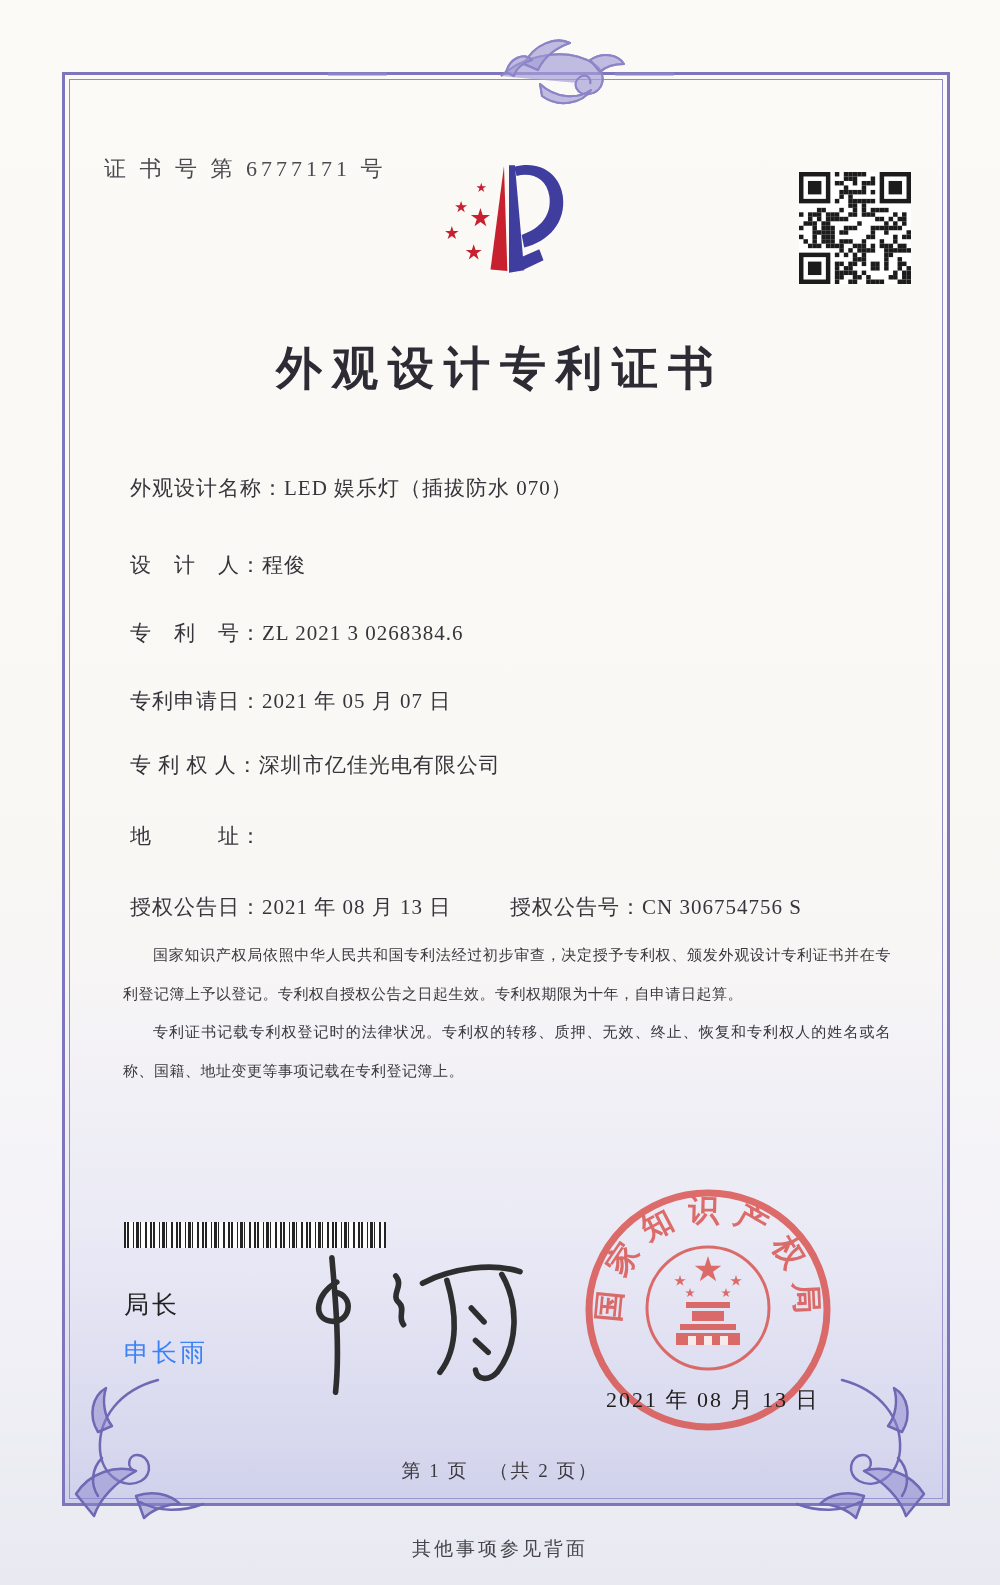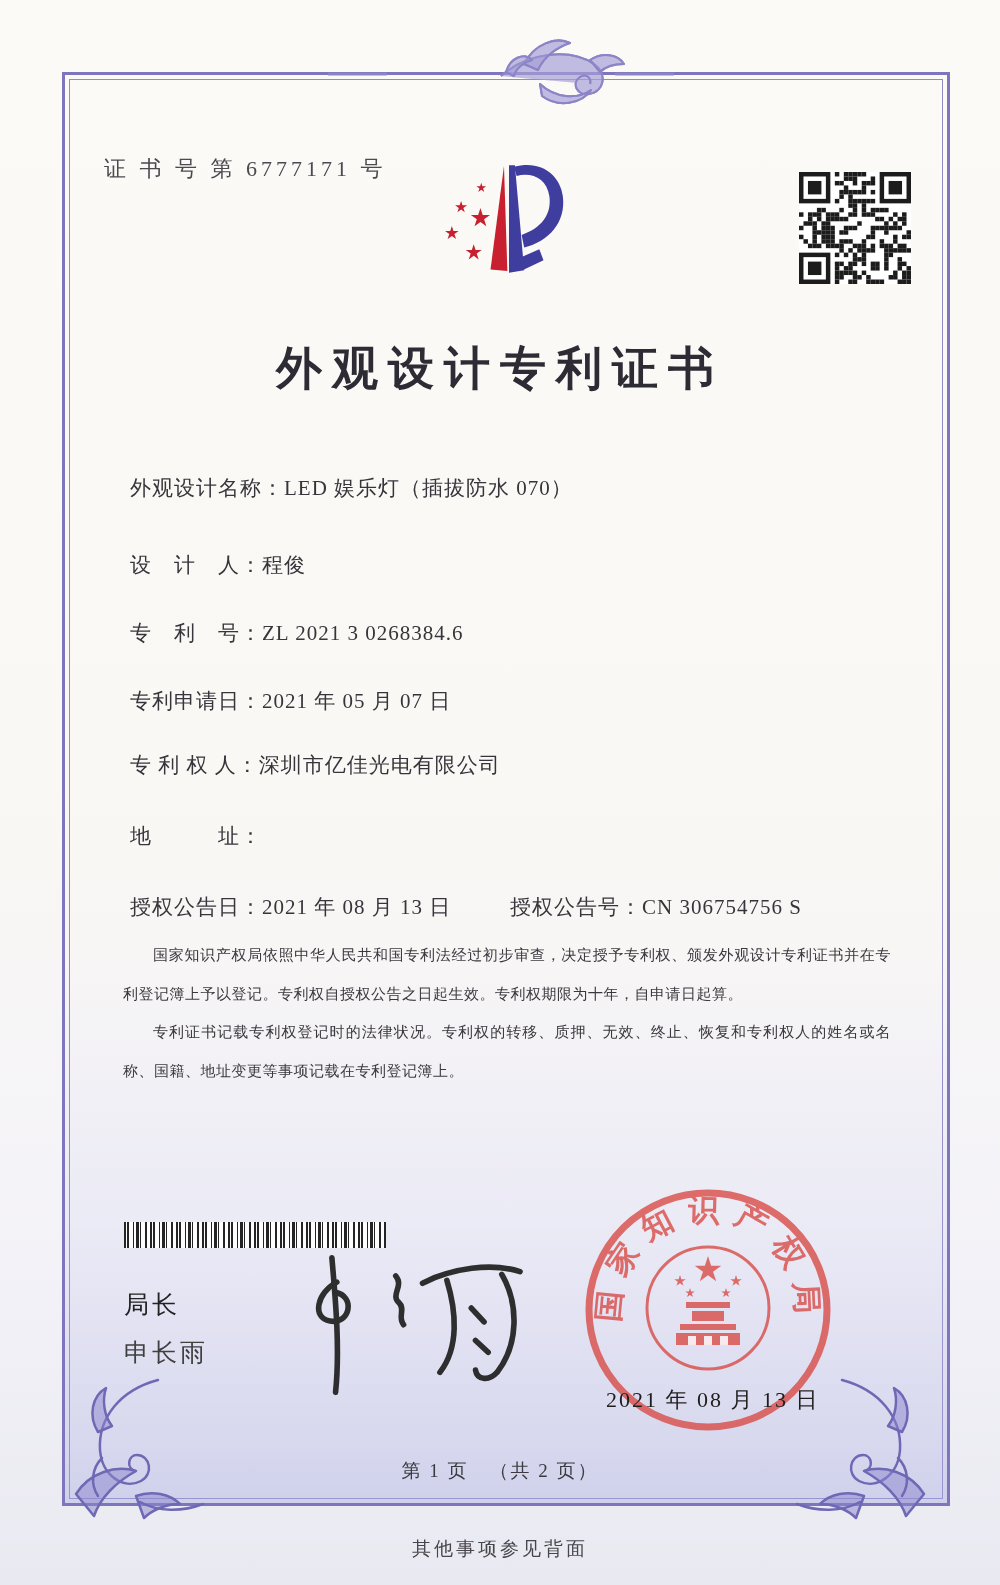--- a/index.html
+++ b/index.html
@@ -40,21 +40,21 @@
   .paras p{margin:0;text-indent:2em;}
   .barcode{
     position:absolute;left:124px;top:1222px;width:262px;height:26px;
     background:repeating-linear-gradient(90deg,
       #242424 0 2px,#fdfdfd 2px 3px,#242424 3px 5px,#fdfdfd 5px 9px,
       #242424 9px 10px,#fdfdfd 10px 12px,#242424 12px 15px,#fdfdfd 15px 16px,
       #242424 16px 17px,#fdfdfd 17px 21px,#242424 21px 23px,#fdfdfd 23px 26px);
   }
   .heiti{font-family:Liberation Sans, sans-serif;}
   .commissioner-title{position:absolute;left:124px;top:1288px;font-size:25px;color:#222;letter-spacing:3px;}
-  .commissioner-name{position:absolute;left:124px;top:1336px;font-size:25px;color:#404040;letter-spacing:3px;}
+  .commissioner-name{position:absolute;left:124px;top:1336px;font-size:25px;color:#3b82f6;letter-spacing:3px;}
   .signature{position:absolute;left:275px;top:1248px;}
   .seal{position:absolute;left:577px;top:1184px;opacity:.82;}
   .seal-date{position:absolute;left:606px;top:1385px;font-size:22px;color:#1e1e1e;letter-spacing:2px;}
   .page-info{position:absolute;left:0;top:1458px;width:100%;text-align:center;font-size:19px;color:#3c3a40;letter-spacing:2px;}
   .back-note{position:absolute;left:0;top:1536px;width:100%;text-align:center;font-size:19px;color:#48464c;letter-spacing:3px;}
 </style>
 </head>
 <body>
 
 <div class="page">

